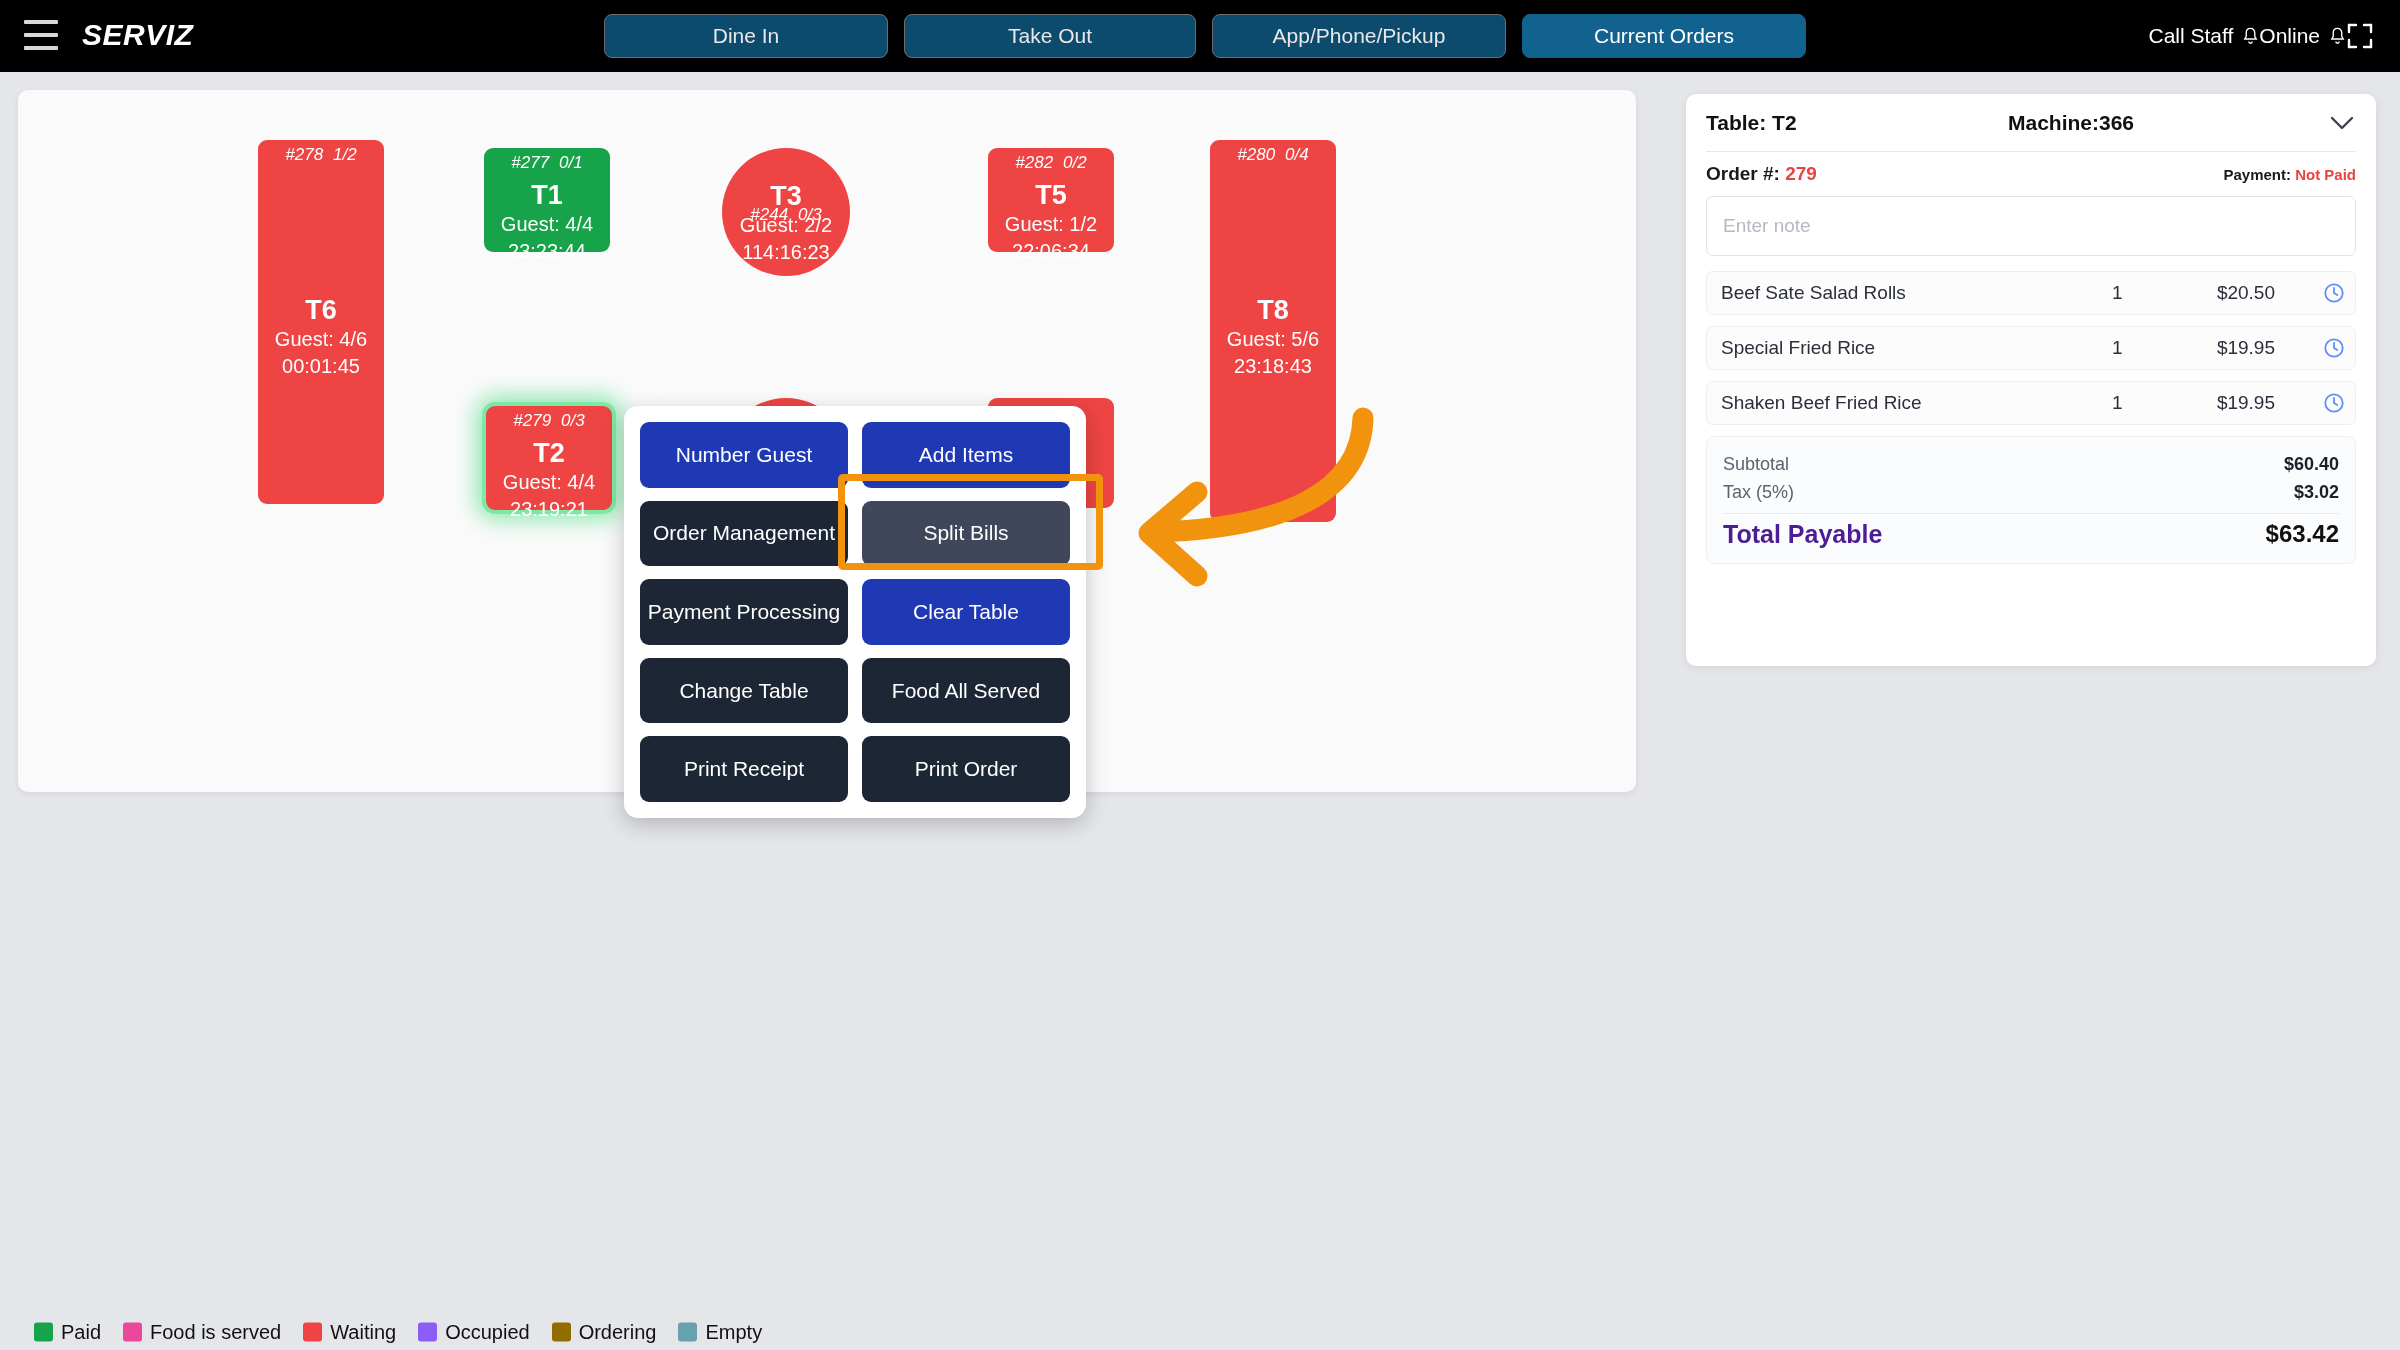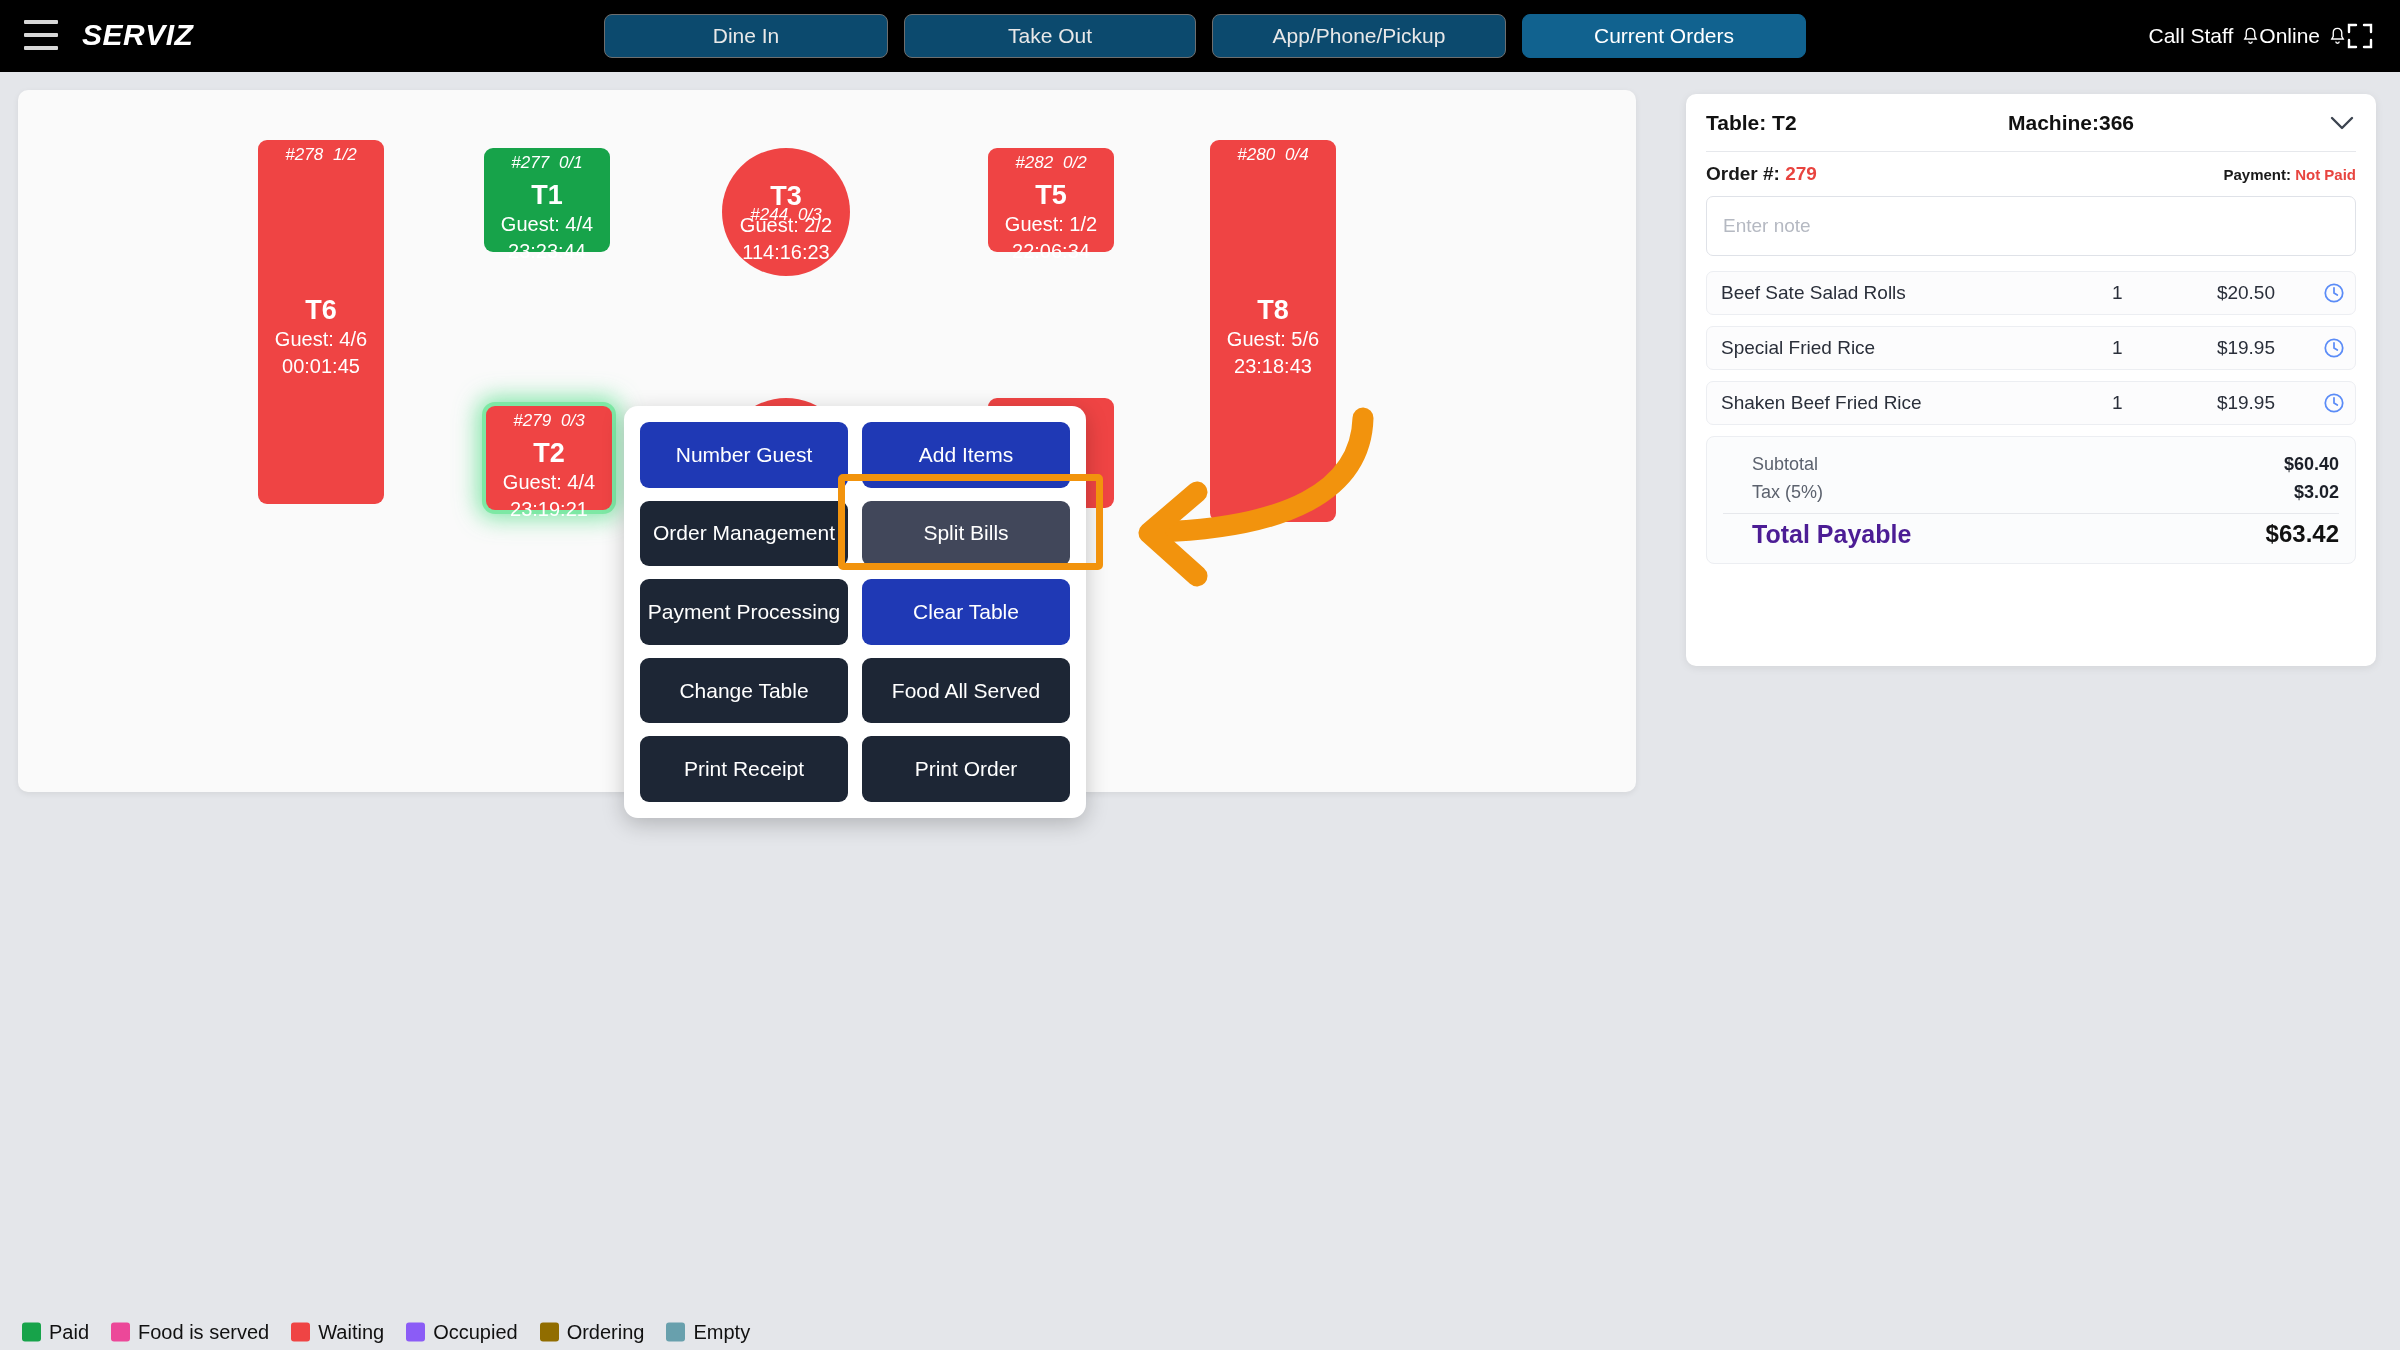--- a/index.html
+++ b/index.html
@@ -142,29 +142,29 @@
   .item-name { font-size: 19px; color: #2a2f3a; }
   .item-qty { position: absolute; left: 405px; font-size: 19px; color: #2a2f3a; }
   .item-price { position: absolute; left: 482px; width: 86px; text-align: right; font-size: 19px; color: #2a2f3a; }
   .item-clock { position: absolute; right: 10px; width: 22px; height: 22px; cursor: pointer; }
 
   #totals {
     margin-top: 4px; border: 1px solid #eceef2; border-radius: 8px;
     background: #fbfcfd; padding: 13px 16px 15px 16px;
   }
   .tot-row { display: flex; justify-content: space-between; align-items: center; height: 28px; }
-  .tot-label { font-size: 18px; color: #5c626e; margin-left: 29px; }
+  .tot-label { font-size: 18px; color: #5c626e; }
   .tot-val { font-size: 18px; color: #1b1f28; font-weight: bold; }
   #tot-divider { height: 1px; background: #e6e8ec; margin: 7px 0 6px 0; }
   .tot-row.grand .tot-label { font-size: 25px; color: #4c1d95; font-weight: bold; }
   .tot-row.grand .tot-val { font-size: 24px; color: #111; font-weight: bold; }
 
   
   #legend {
-    position: absolute; left: 22px; top: 1332px; transform: translateY(-50%);
+    position: absolute; left: 34px; top: 1332px; transform: translateY(-50%);
     display: flex; align-items: center; gap: 9px;
   }
   .lg-item { display: flex; align-items: center; gap: 8px; margin-right: 13px; }
   .lg-sw { width: 19px; height: 19px; border-radius: 3px; }
   .lg-tx { font-size: 20px; color: #111; }
 </style>
 </head>
 <body>
 
 <div id="topbar">

